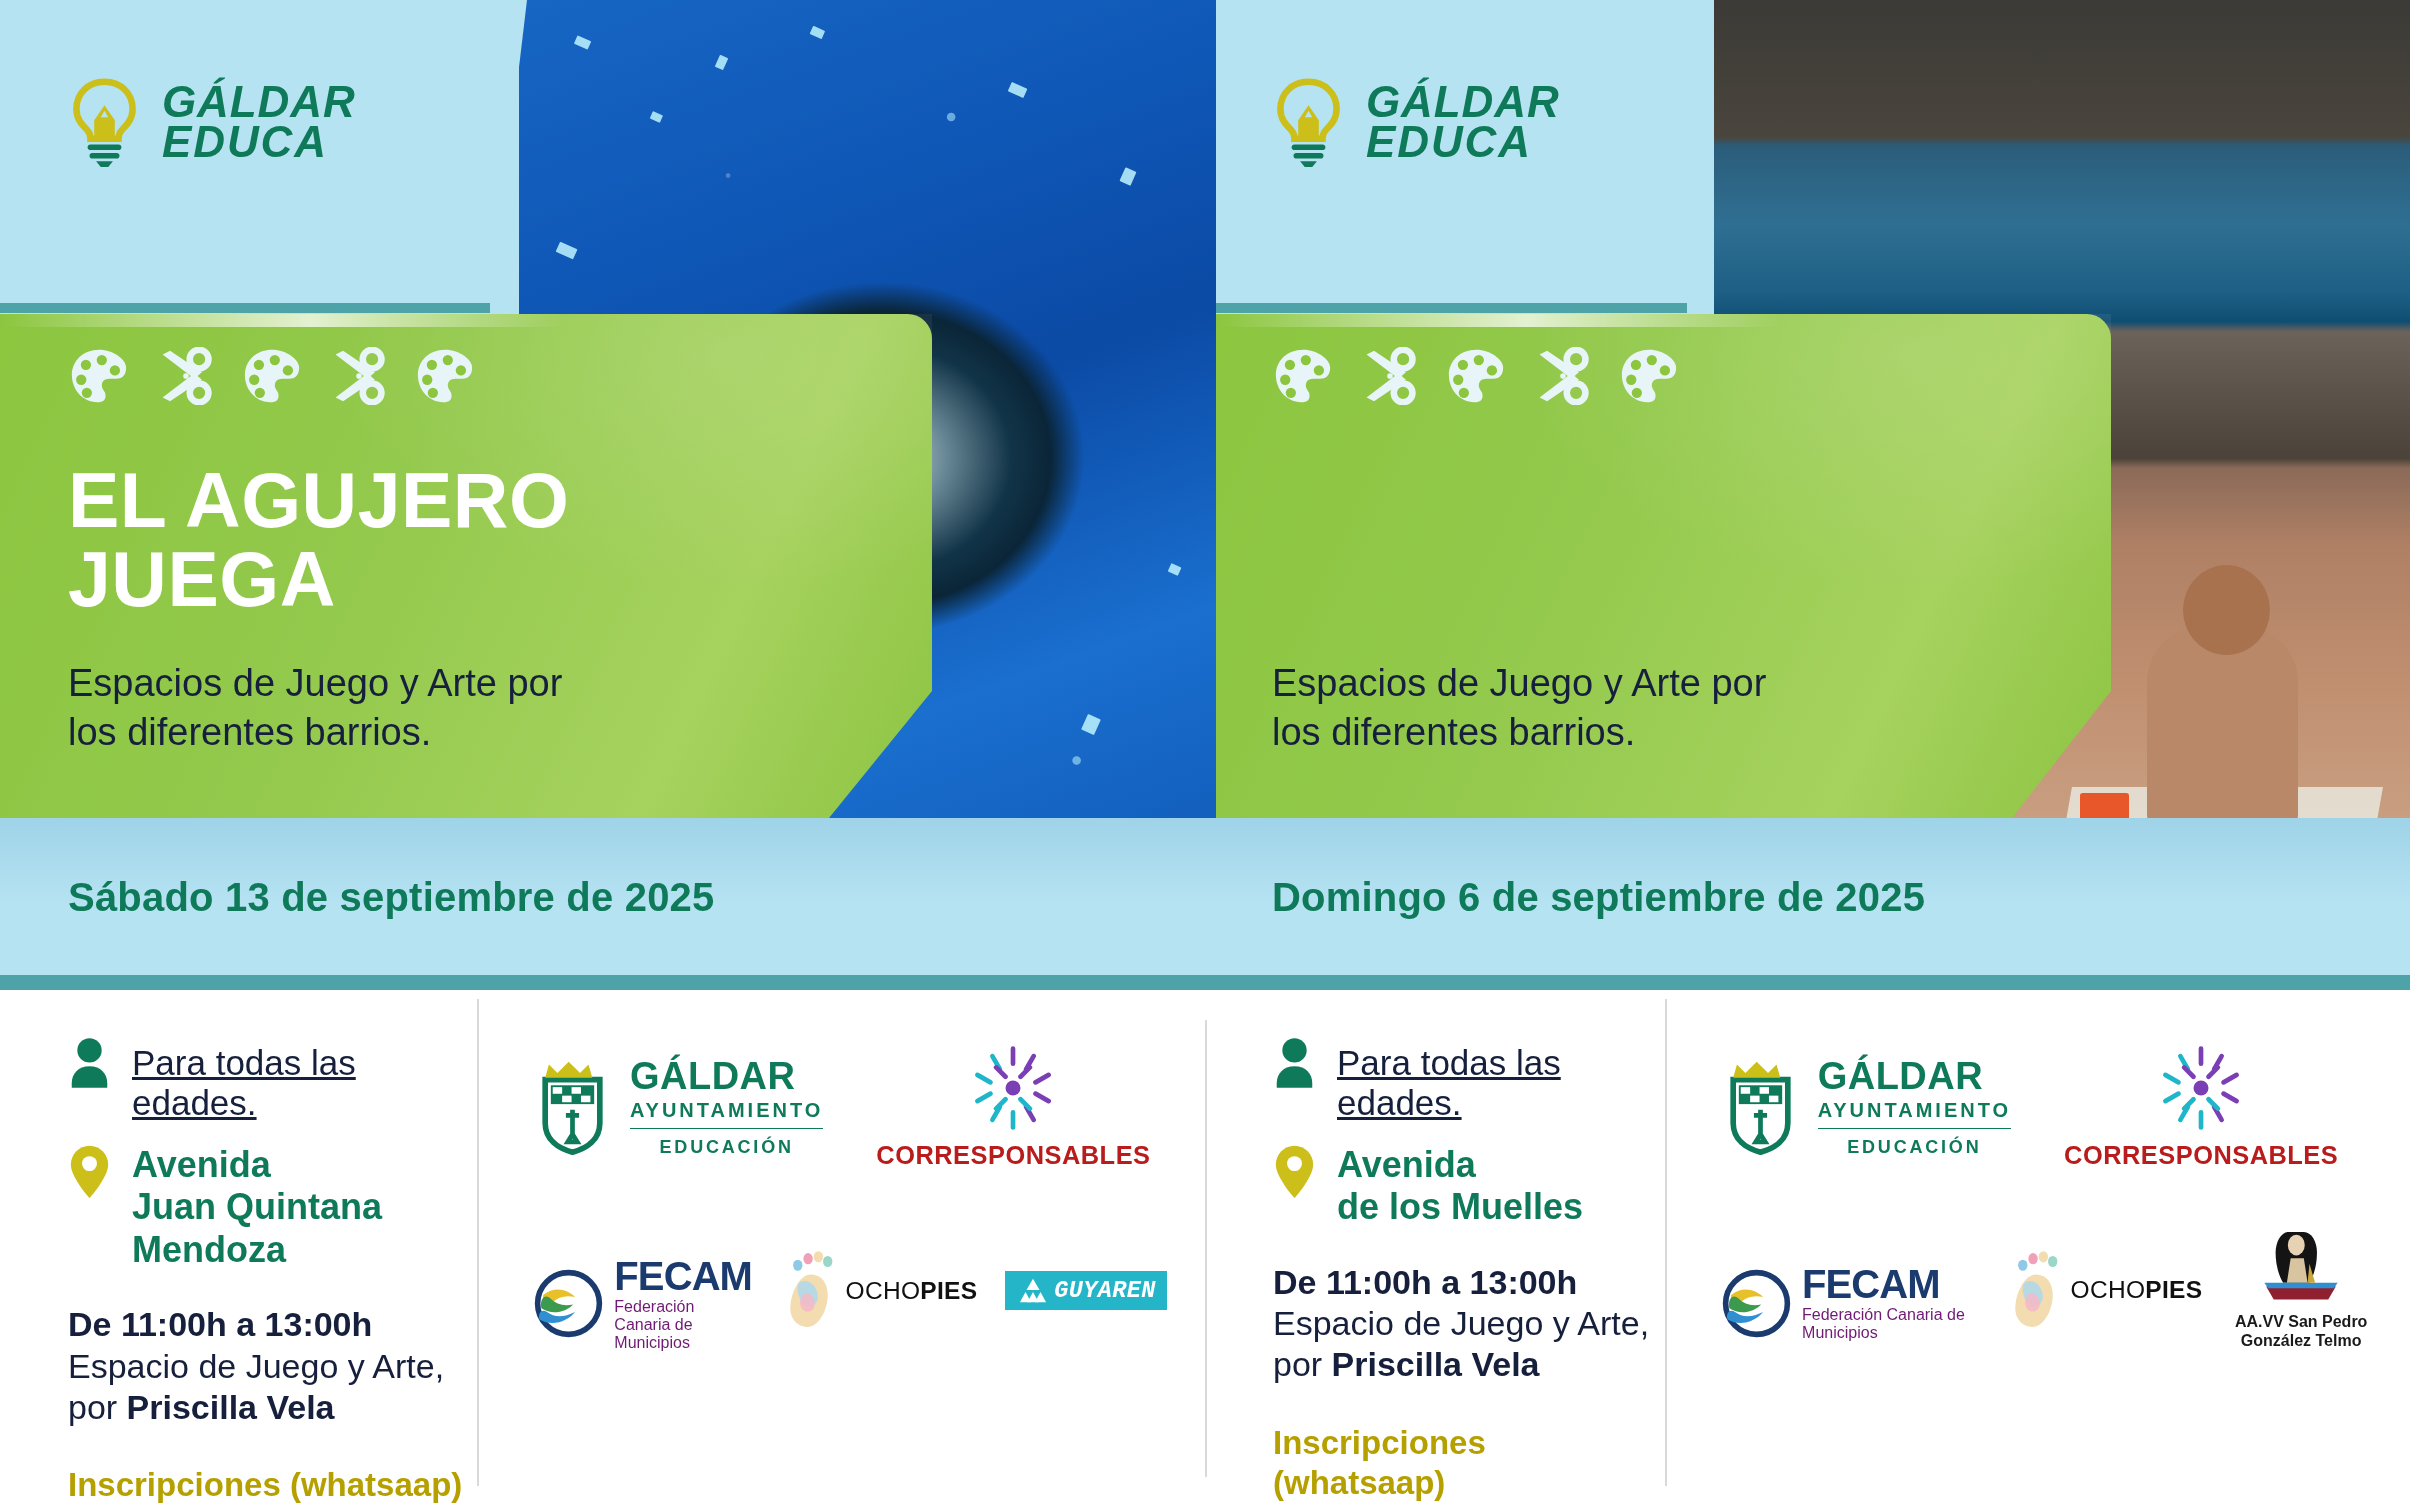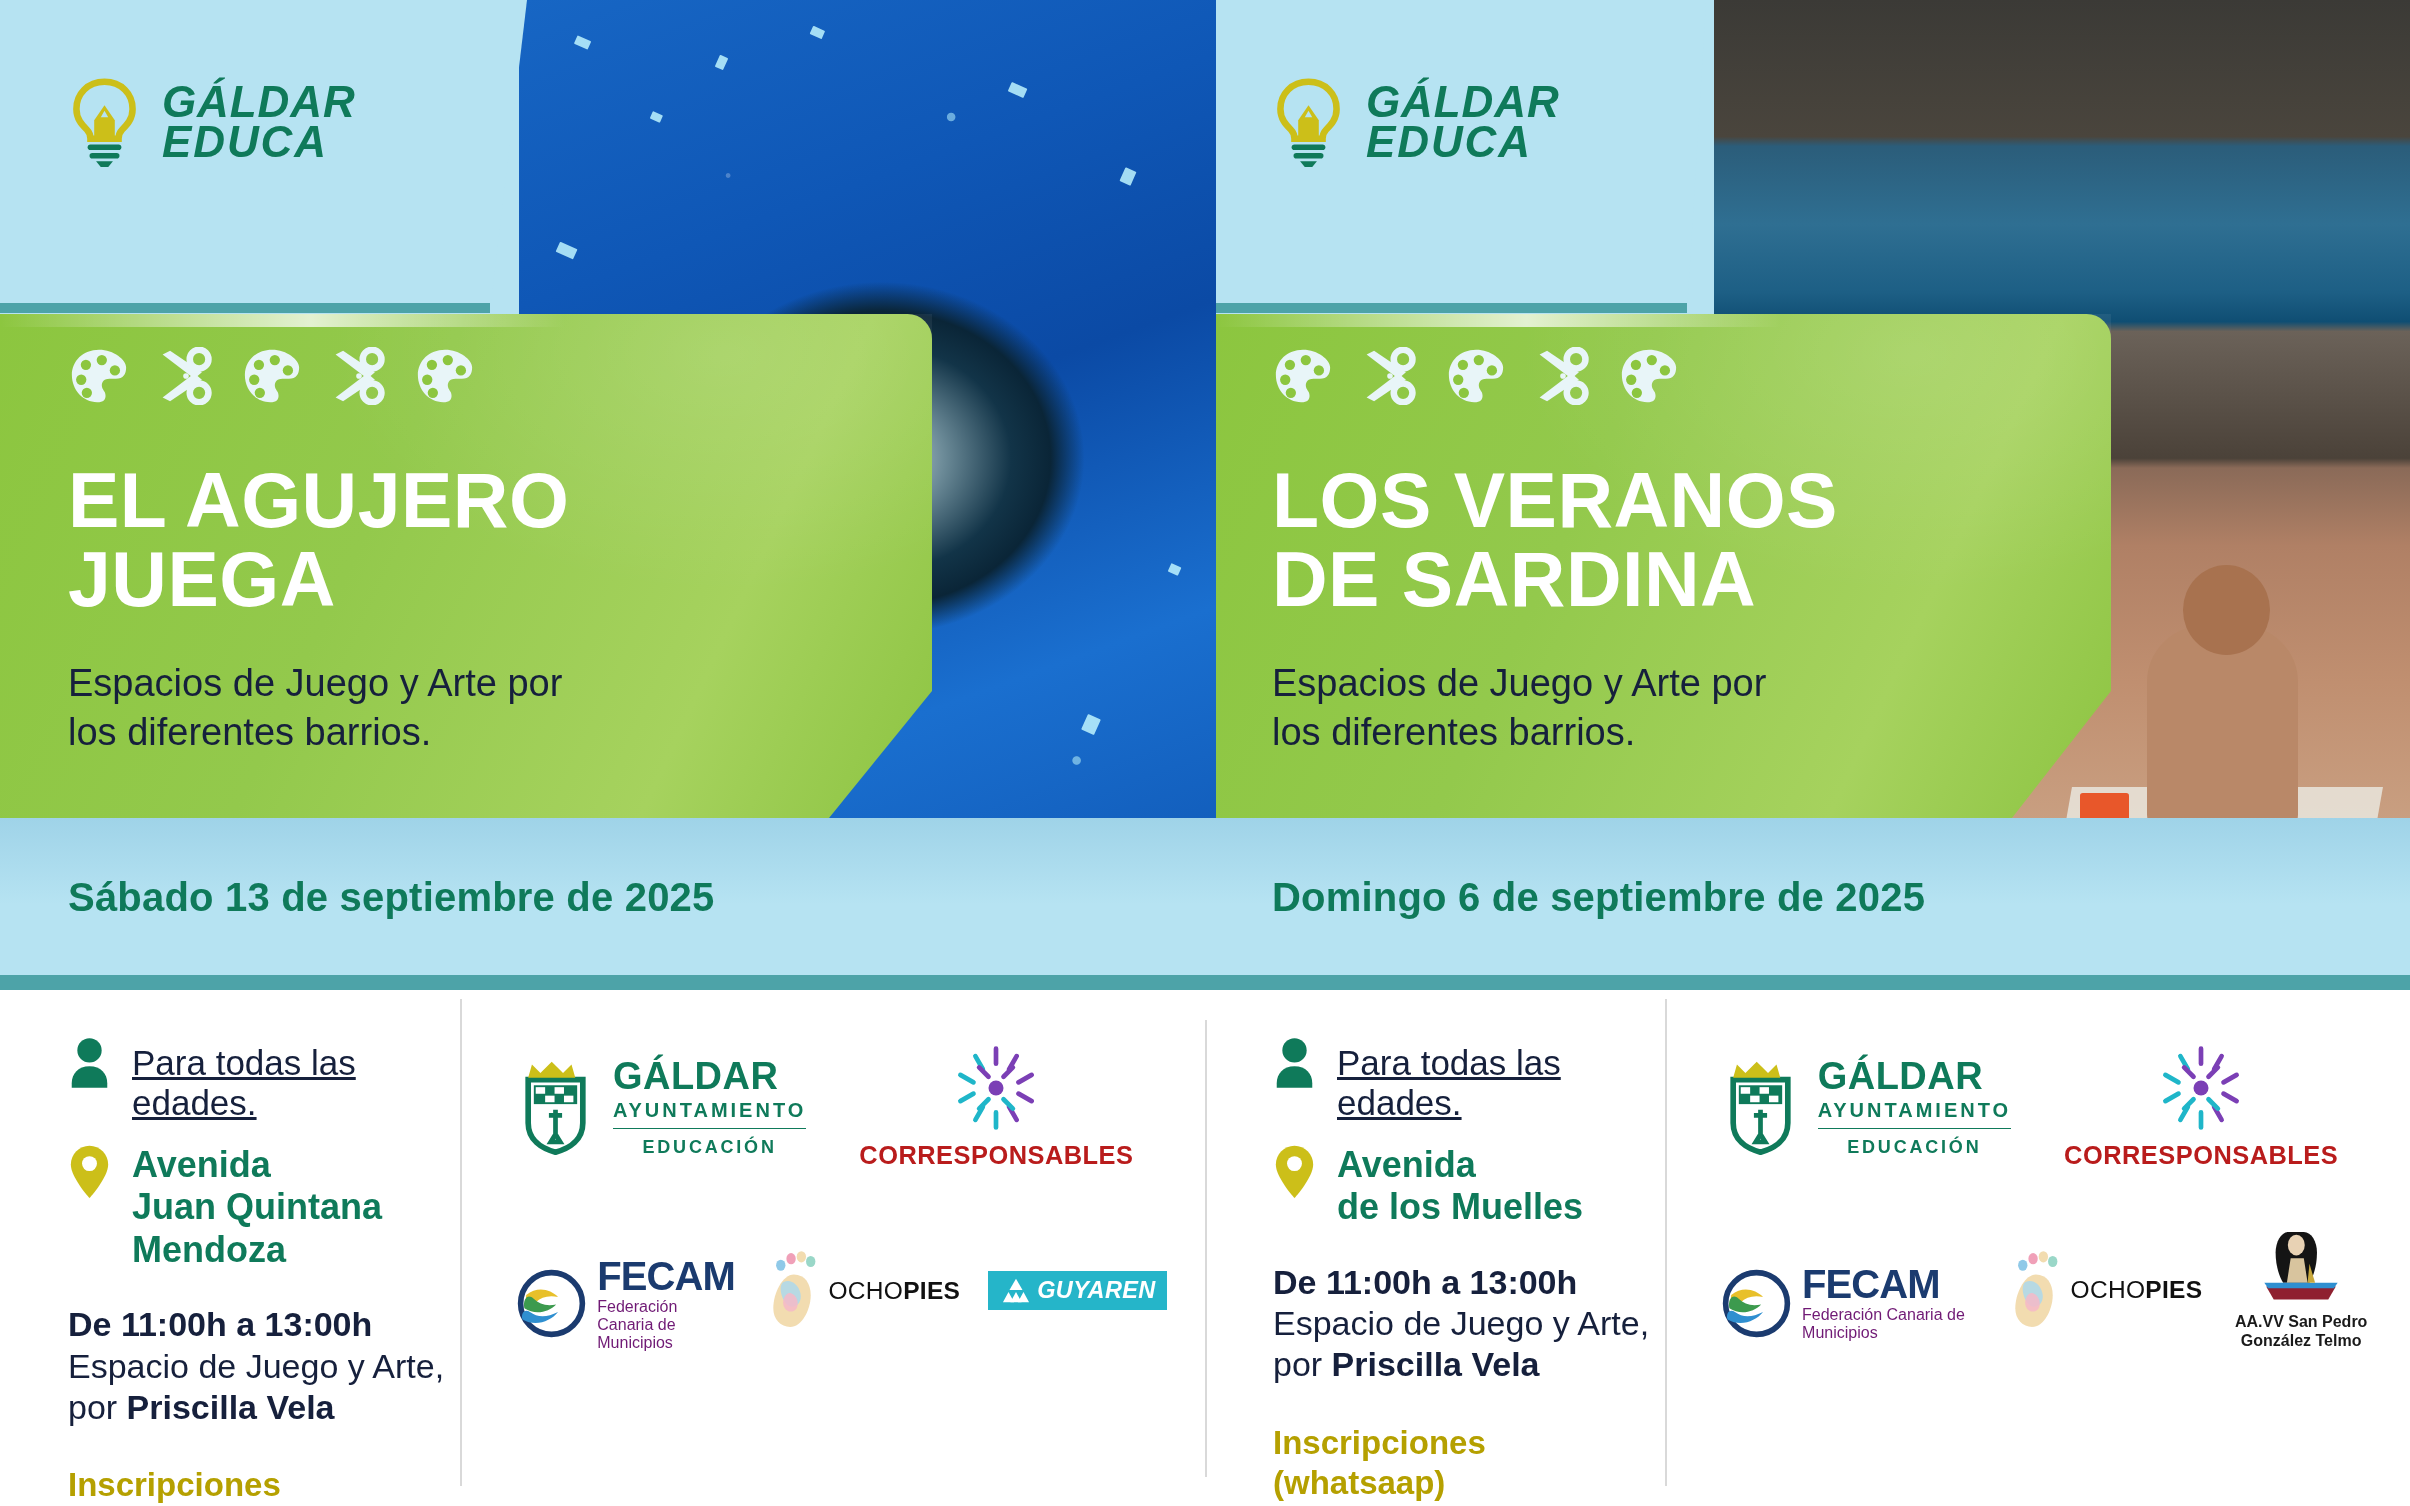--- a/index.html
+++ b/index.html
@@ -278,21 +278,21 @@
   .fecam-txt .f2 { font-size: 16px; color: #701a75; margin-top: 2.8px; }
 
   
   .ocho { display: flex; align-items: center; gap: 7.5px; }
   .foot { width: 58px; height: 81px; flex: none; }
   .ocho-txt { font-size: 24.5px; color: #111; letter-spacing: 0.3px; }
   .ocho-txt b { font-weight: 800; }
 
   
   .guy {
-    background: #25b5c9; padding: 5.6px 11.3px; display: flex; align-items: center; gap: 5.6px;
+    background: #25b5c9; padding: 5.6px 11.3px; display: flex; align-items: center; gap: 5.6px; font-family: Liberation Mono, monospace;
   }
   .guy-mark { width: 32px; height: 28px; }
   .guy-txt { font-size: 23.5px; font-weight: 800; color: #ffffff; font-style: italic; letter-spacing: 0.4px; }
 
   
   .aavv { display: flex; flex-direction: column; align-items: center; gap: 3.8px; width: 179px; }
   .aavv-img { width: 104px; height: 79px; position: relative; }
   .aavv-txt { font-size: 16px; font-weight: 800; color: #1a1a1a; text-align: center; line-height: 1.2; }
 </style>
 </head>
@@ -492,24 +492,20 @@
               <path d="M33 3C16 3 4 15 4 30c0 16 12 29 27 29 7 0 9-3 9-7 0-5-4-6-4-11 0-4 3-7 8-7h7c8 0 11-5 11-12C62 14 49 3 33 3z" fill="#e8f5f8"></path>
               <circle cx="19" cy="19" r="5.5" fill="#8cc63f"></circle>
               <circle cx="36" cy="14" r="5.5" fill="#8cc63f"></circle>
               <circle cx="14" cy="35" r="5.5" fill="#8cc63f"></circle>
               <circle cx="20" cy="49" r="5.5" fill="#8cc63f"></circle>
               <circle cx="50" cy="25" r="5.5" fill="#8cc63f"></circle>
             </svg>
         </span>
       </div>
 
-      <div class="ev-title">
-        <div>LOS VERANOS</div>
-        <div>DE SARDINA</div>
-      </div>
 
       <div class="ev-sub">
         <div>Espacios de Juego y Arte por</div>
         <div>los diferentes barrios.</div>
       </div>
 
       <div class="date-band"></div>
       <div class="ev-date">Domingo 6 de septiembre de 2025</div>
     </div>
   </div>

